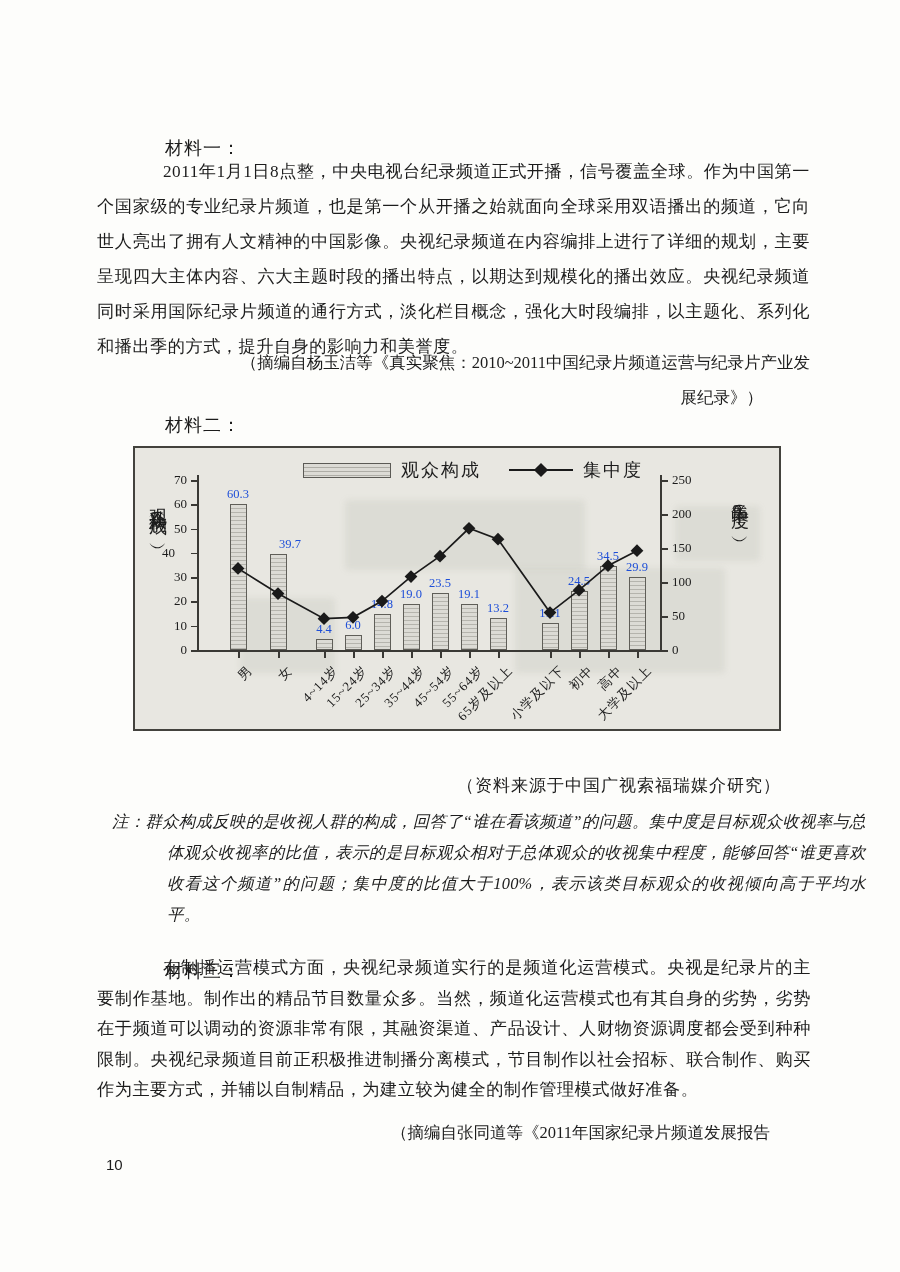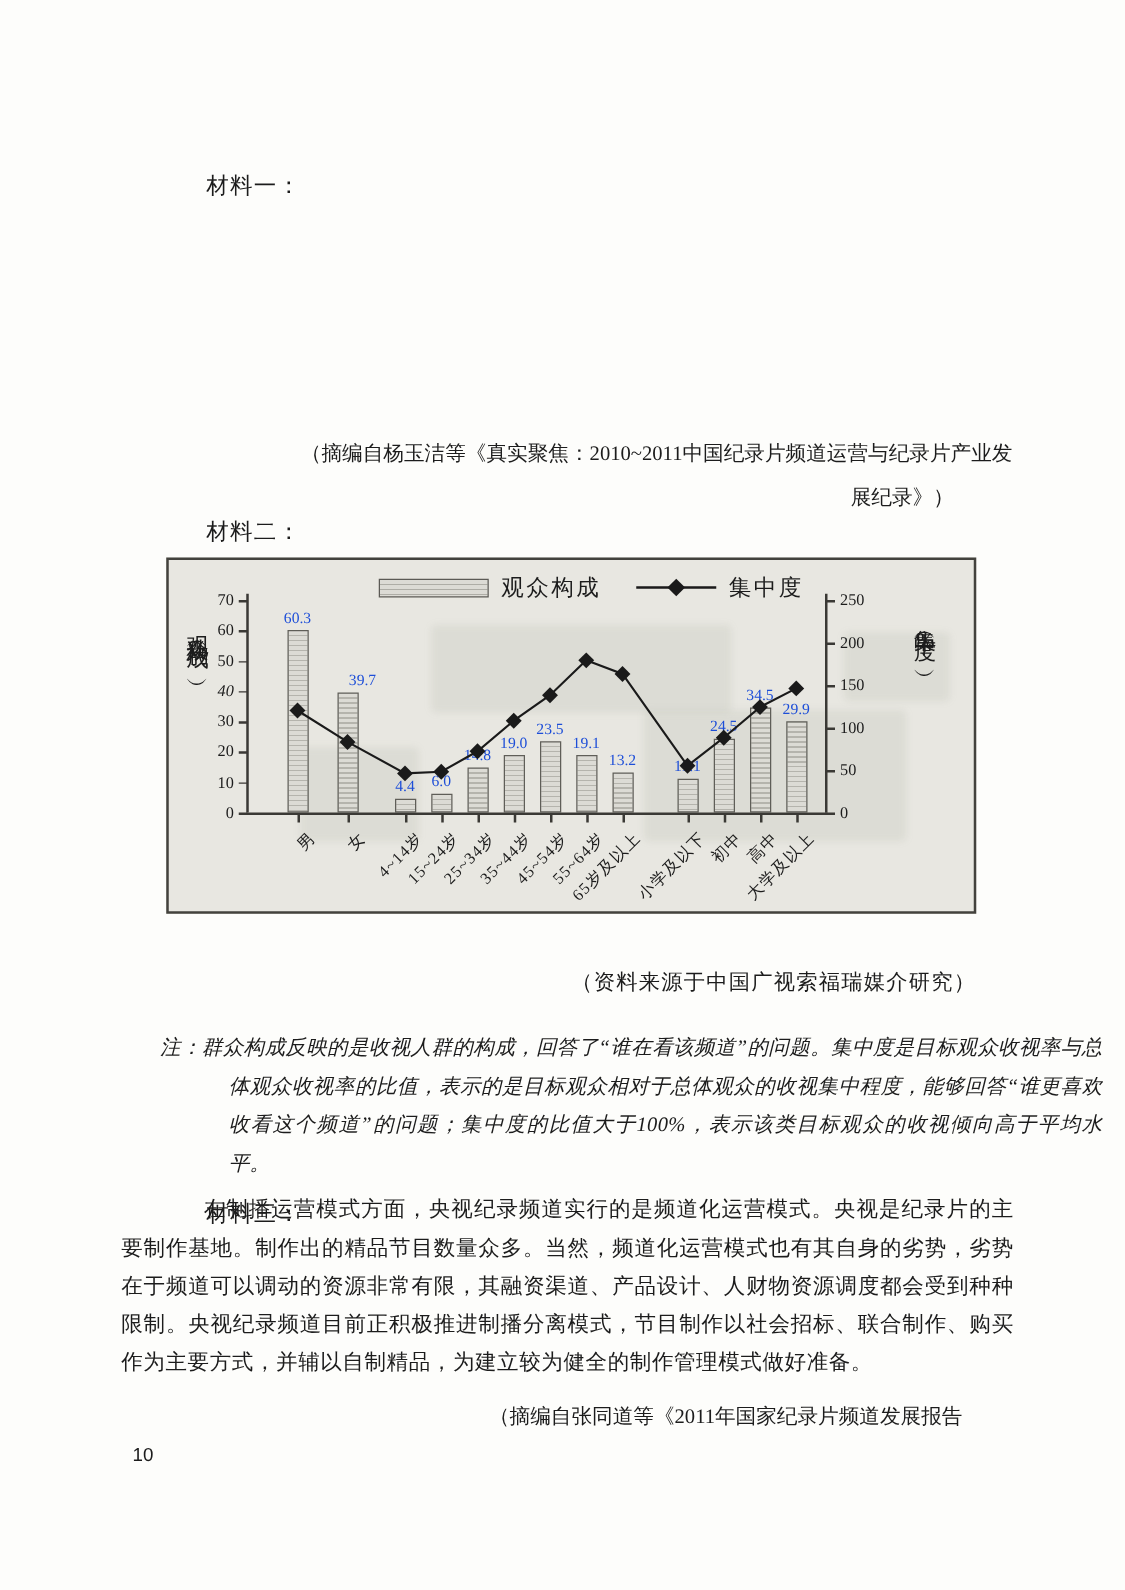--- a/index.html
+++ b/index.html
@@ -8,21 +8,21 @@
     font-family:"Liberation Serif","DejaVu Serif",serif;color:#1c1c1c;overflow:hidden;
   }
   .abs{position:absolute;}
   .mat-label{font-size:18px;letter-spacing:1px;}
   .body-para{
     text-align:justify;font-size:17.2px;text-indent:66px;margin:0;
     letter-spacing:0.5px;
   }
   .attr-line{font-size:16.5px;text-align:right;margin:0;}
   .note-block{
-    font-size:16.4px;line-height:31px;margin:16px;text-align:justify;
+    font-size:16.4px;line-height:31px;margin:0;text-align:justify;
     padding-left:55px;text-indent:-55px;font-style:italic;letter-spacing:0.3px;font-family:Liberation Serif, serif;
   }
   
   .figure{
     left:133px;top:446px;width:648px;height:285px;
     background:#e8e7e1;border:2px solid #43423d;box-sizing:border-box;
     font-family:"Liberation Serif","DejaVu Serif",serif;
   }
   .ghost{position:absolute;background:rgba(118,124,108,0.10);filter:blur(3px);border-radius:4px;}
   .legend{left:168px;top:10px;display:flex;align-items:center;gap:10px;}
@@ -54,20 +54,21 @@
   .fig-source{font-size:17px;text-align:right;letter-spacing:1px;}
   .pagenum{font-family:"Liberation Sans","DejaVu Sans",sans-serif;font-size:15px;}
 </style>
 </head>
 <body>
 
 <div class="page">
 
   <div class="abs mat-label" style="left:165px;top:136px;">材料一：</div>
 
+  <p class="abs body-para" style="left:97px;top:154px;width:713px;line-height:35px;">2011年1月1日8点整，中央电视台纪录频道正式开播，信号覆盖全球。作为中国第一个国家级的专业纪录片频道，也是第一个从开播之始就面向全球采用双语播出的频道，它向世人亮出了拥有人文精神的中国影像。央视纪录频道在内容编排上进行了详细的规划，主要呈现四大主体内容、六大主题时段的播出特点，以期达到规模化的播出效应。央视纪录频道同时采用国际纪录片频道的通行方式，淡化栏目概念，强化大时段编排，以主题化、系列化和播出季的方式，提升自身的影响力和美誉度。</p>
 
   <p class="abs attr-line" style="left:97px;top:352px;width:713px;">（摘编自杨玉洁等《真实聚焦：2010~2011中国纪录片频道运营与纪录片产业发</p>
   <p class="abs attr-line" style="left:97px;top:387px;width:666px;">展纪录》）</p>
 
   <div class="abs mat-label" style="left:165px;top:413px;">材料二：</div>
 
   <div class="abs figure" id="figure">
     <div class="ghost" style="left:210px;top:52px;width:240px;height:70px;"></div>
     <div class="ghost" style="left:380px;top:120px;width:210px;height:105px;"></div>
     <div class="ghost" style="left:105px;top:150px;width:95px;height:75px;"></div>
@@ -148,21 +149,21 @@
       <div class="axis-line" style="left: 62px; top: 202px; width: 465px; height: 2px;"></div>
       <div class="tick" style="left: 56px; top: 202px; width: 7px; height: 1.5px;"></div>
       <div class="tick-label" style="left: 27px; top: 194px; width: 25px; text-align: right;">0</div>
       <div class="tick" style="left: 56px; top: 177.714px; width: 7px; height: 1.5px;"></div>
       <div class="tick-label" style="left: 27px; top: 169.714px; width: 25px; text-align: right;">10</div>
       <div class="tick" style="left: 56px; top: 153.429px; width: 7px; height: 1.5px;"></div>
       <div class="tick-label" style="left: 27px; top: 145.429px; width: 25px; text-align: right;">20</div>
       <div class="tick" style="left: 56px; top: 129.143px; width: 7px; height: 1.5px;"></div>
       <div class="tick-label" style="left: 27px; top: 121.143px; width: 25px; text-align: right;">30</div>
       <div class="tick" style="left: 56px; top: 104.857px; width: 7px; height: 1.5px;"></div>
-      <div class="tick-label" style="left: 27px; top: 96.8571px; width: 25px; text-align: right; font-style: italic;">40</div>
+      <div class="tick-label" style="left: 27px; top: 96.8571px; width: 25px; ">40</div>
       <div class="tick" style="left: 56px; top: 80.5714px; width: 7px; height: 1.5px;"></div>
       <div class="tick-label" style="left: 27px; top: 72.5714px; width: 25px; text-align: right;">50</div>
       <div class="tick" style="left: 56px; top: 56.2857px; width: 7px; height: 1.5px;"></div>
       <div class="tick-label" style="left: 27px; top: 48.2857px; width: 25px; text-align: right;">60</div>
       <div class="tick" style="left: 56px; top: 32px; width: 7px; height: 1.5px;"></div>
       <div class="tick-label" style="left: 27px; top: 24px; width: 25px; text-align: right;">70</div>
       <div class="tick" style="left: 525px; top: 202px; width: 8px; height: 1.5px;"></div>
       <div class="tick-label" style="left: 537px; top: 194px; width: 30px;">0</div>
       <div class="tick" style="left: 525px; top: 168px; width: 8px; height: 1.5px;"></div>
       <div class="tick-label" style="left: 537px; top: 160px; width: 30px;">50</div>

